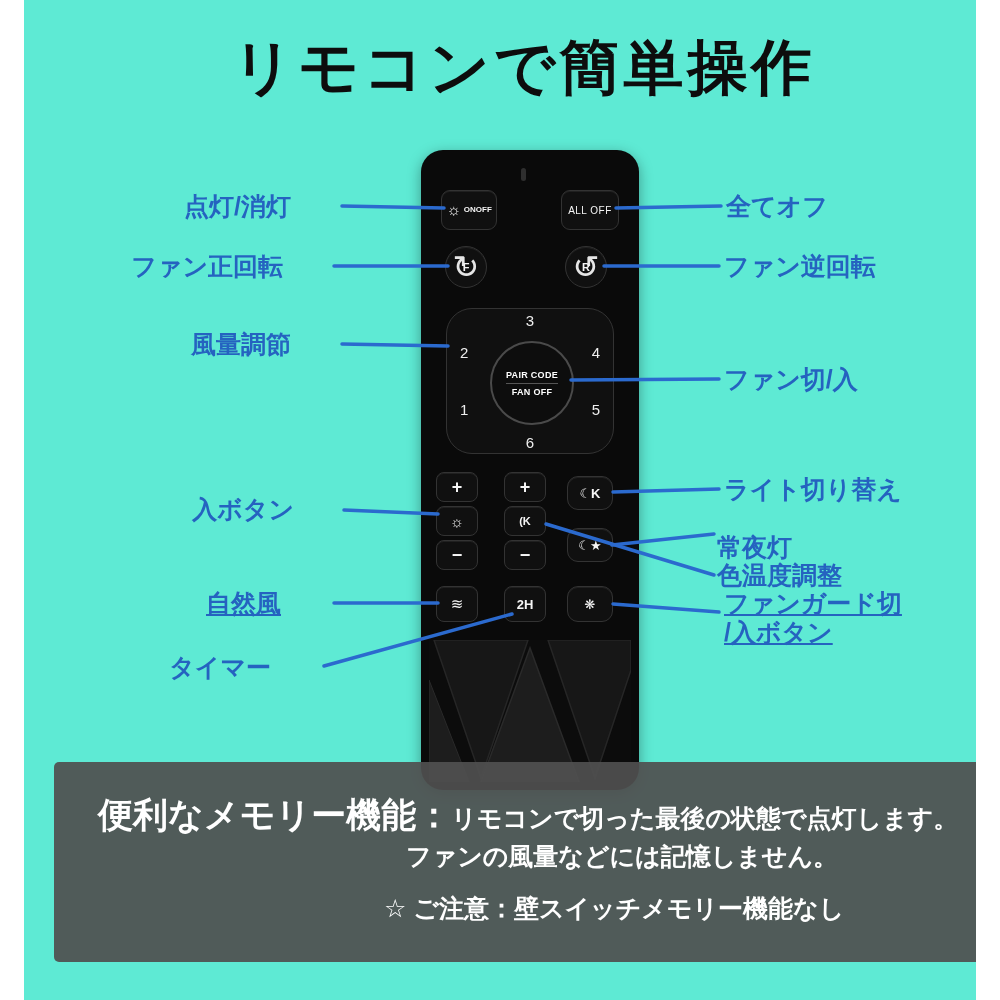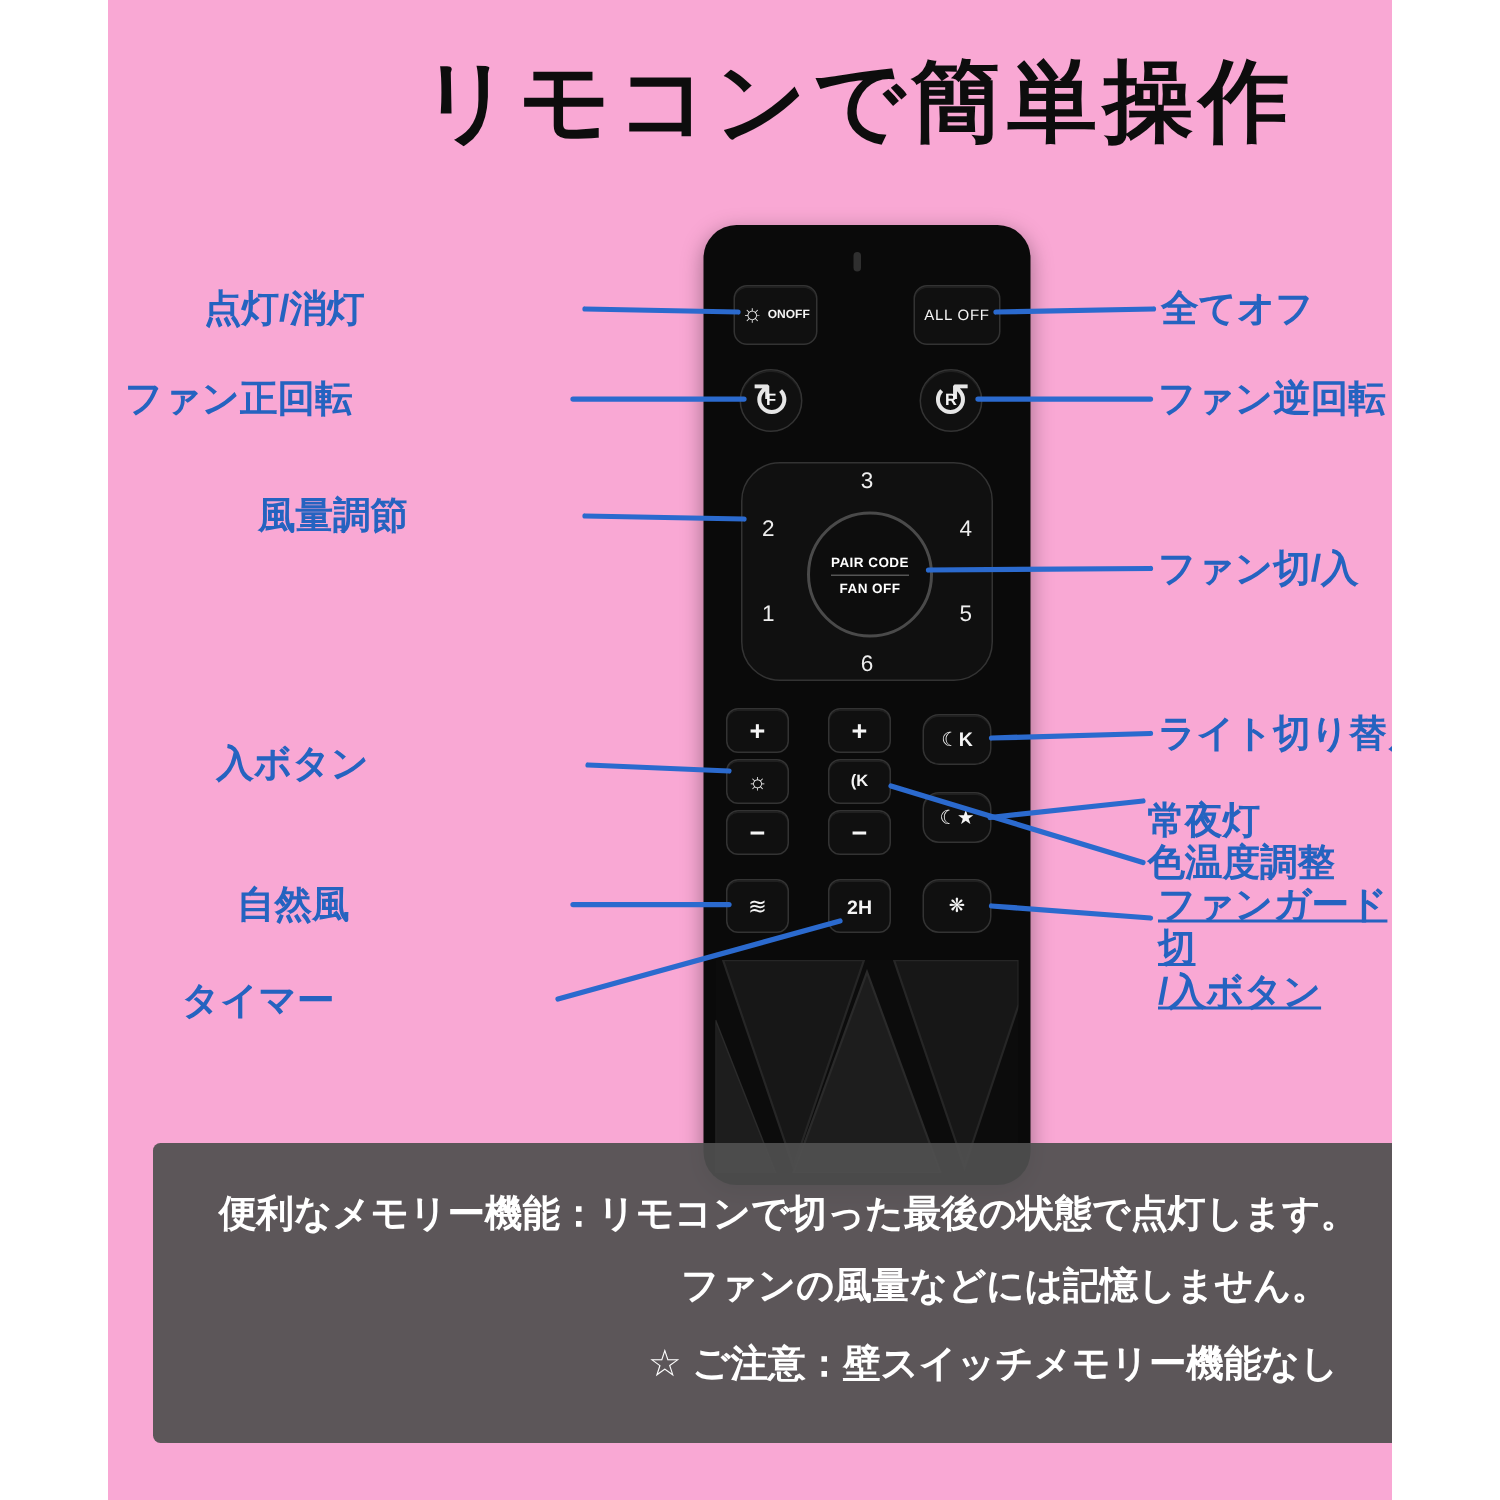--- a/index.html
+++ b/index.html
@@ -1,16 +1,16 @@
 <!DOCTYPE html>
 <html><head>
 <meta charset="utf-8">
 <style>
   html,body{margin:0;padding:0;background:#ffffff;}
-  .stage{position:relative;width:856px;height:1000px;background:#f9a8d4;overflow:hidden;
+  .stage{position:relative;width:952px;height:1000px;background:#5eead4;overflow:hidden;
          font-family:"Liberation Sans","DejaVu Sans",sans-serif;margin:0 auto;}
   .title{position:absolute;top:28px;left:0;width:1000px;text-align:center;margin:0;
          font-family:"DejaVu Serif","Liberation Serif",serif;font-size:60px;font-weight:900;
          color:#0d0d0d;letter-spacing:4px;}
   
   .lines{position:absolute;left:0;top:0;width:1000px;height:1000px;z-index:4;pointer-events:none;}
   
   .remote{position:absolute;left:397px;top:150px;width:218px;height:640px;background:#0a0a0a;
           border-radius:22px;z-index:2;box-shadow:0 4px 14px rgba(0,0,0,.35);}
   .led{position:absolute;left:100px;top:18px;width:5px;height:13px;background:#2f2f2f;border-radius:3px;}
@@ -50,21 +50,21 @@
   .row3{height:34px;top:436px;}
   .grille{position:absolute;left:8px;top:490px;width:202px;height:142px;}
   
   .lbl{position:absolute;z-index:5;color:#2563c0;font-size:25px;font-weight:bold;
        height:30px;line-height:30px;white-space:nowrap;}
   .multiline{white-space:pre-line;height:auto;line-height:29px;text-decoration:underline;}
   
   .note{position:absolute;left:30px;top:762px;width:940px;height:200px;z-index:6;
         background:rgba(80,80,80,0.93);border-radius:5px;color:#ffffff;}
   .note-row1{position:absolute;left:44px;top:30px;white-space:nowrap;}
-  .note-head{font-size:25px;font-weight:bold;}
+  .note-head{font-size:35px;font-weight:bold;}
   .note-body{font-size:25px;font-weight:bold;}
   .note-row2{position:absolute;left:352px;top:78px;font-size:25px;font-weight:bold;}
   .note-row3{position:absolute;left:330px;top:130px;font-size:25px;font-weight:bold;}
 </style>
 </head>
 <body>
 
 <div class="stage">
 
   <h1 class="title">リモコンで簡単操作</h1>
@@ -167,23 +167,23 @@
       <rect x="0" y="0" width="202" height="142" fill="#0c0c0c"></rect>
       <polygon points="5,0 52,138 99,0" fill="#171717" stroke="#262626" stroke-width="1.5"></polygon>
       <polygon points="119,0 166,138 202,30 202,0" fill="#171717" stroke="#262626" stroke-width="1.5"></polygon>
       <polygon points="52,142 101,8 150,142" fill="#1d1d1d" stroke="#2a2a2a" stroke-width="1.5"></polygon>
       <polygon points="0,40 0,142 40,142" fill="#1d1d1d" stroke="#2a2a2a" stroke-width="1"></polygon>
     </svg>
   </div>
 
   <div class="lbl" style="right:685px;top:191px;">点灯/消灯</div>
   <div class="lbl" style="right:693px;top:251px;">ファン正回転</div>
-  <div class="lbl" style="right:656px;top:329px;">風量調節</div>
+  <div class="lbl" style="right:685px;top:329px;">風量調節</div>
   <div class="lbl" style="right:682px;top:494px;">入ボタン</div>
-  <div class="lbl" style="right:695px;top:588px;">自然風</div>
+  <div class="lbl" style="right:695px;top:588px;text-decoration:underline;">自然風</div>
   <div class="lbl" style="right:705px;top:652px;">タイマー</div>
 
   <div class="lbl" style="left:702px;top:191px;">全てオフ</div>
   <div class="lbl" style="left:700px;top:251px;">ファン逆回転</div>
   <div class="lbl" style="left:700px;top:474px;">ライト切り替え</div>
   <div class="lbl" style="left:700px;top:364px;">ファン切/入</div>
   <div class="lbl" style="left:693px;top:532px;">常夜灯</div>
   <div class="lbl" style="left:693px;top:560px;">色温度調整</div>
   <div class="lbl multiline" style="left:700px;top:589px;">ファンガード切
 /入ボタン</div>

